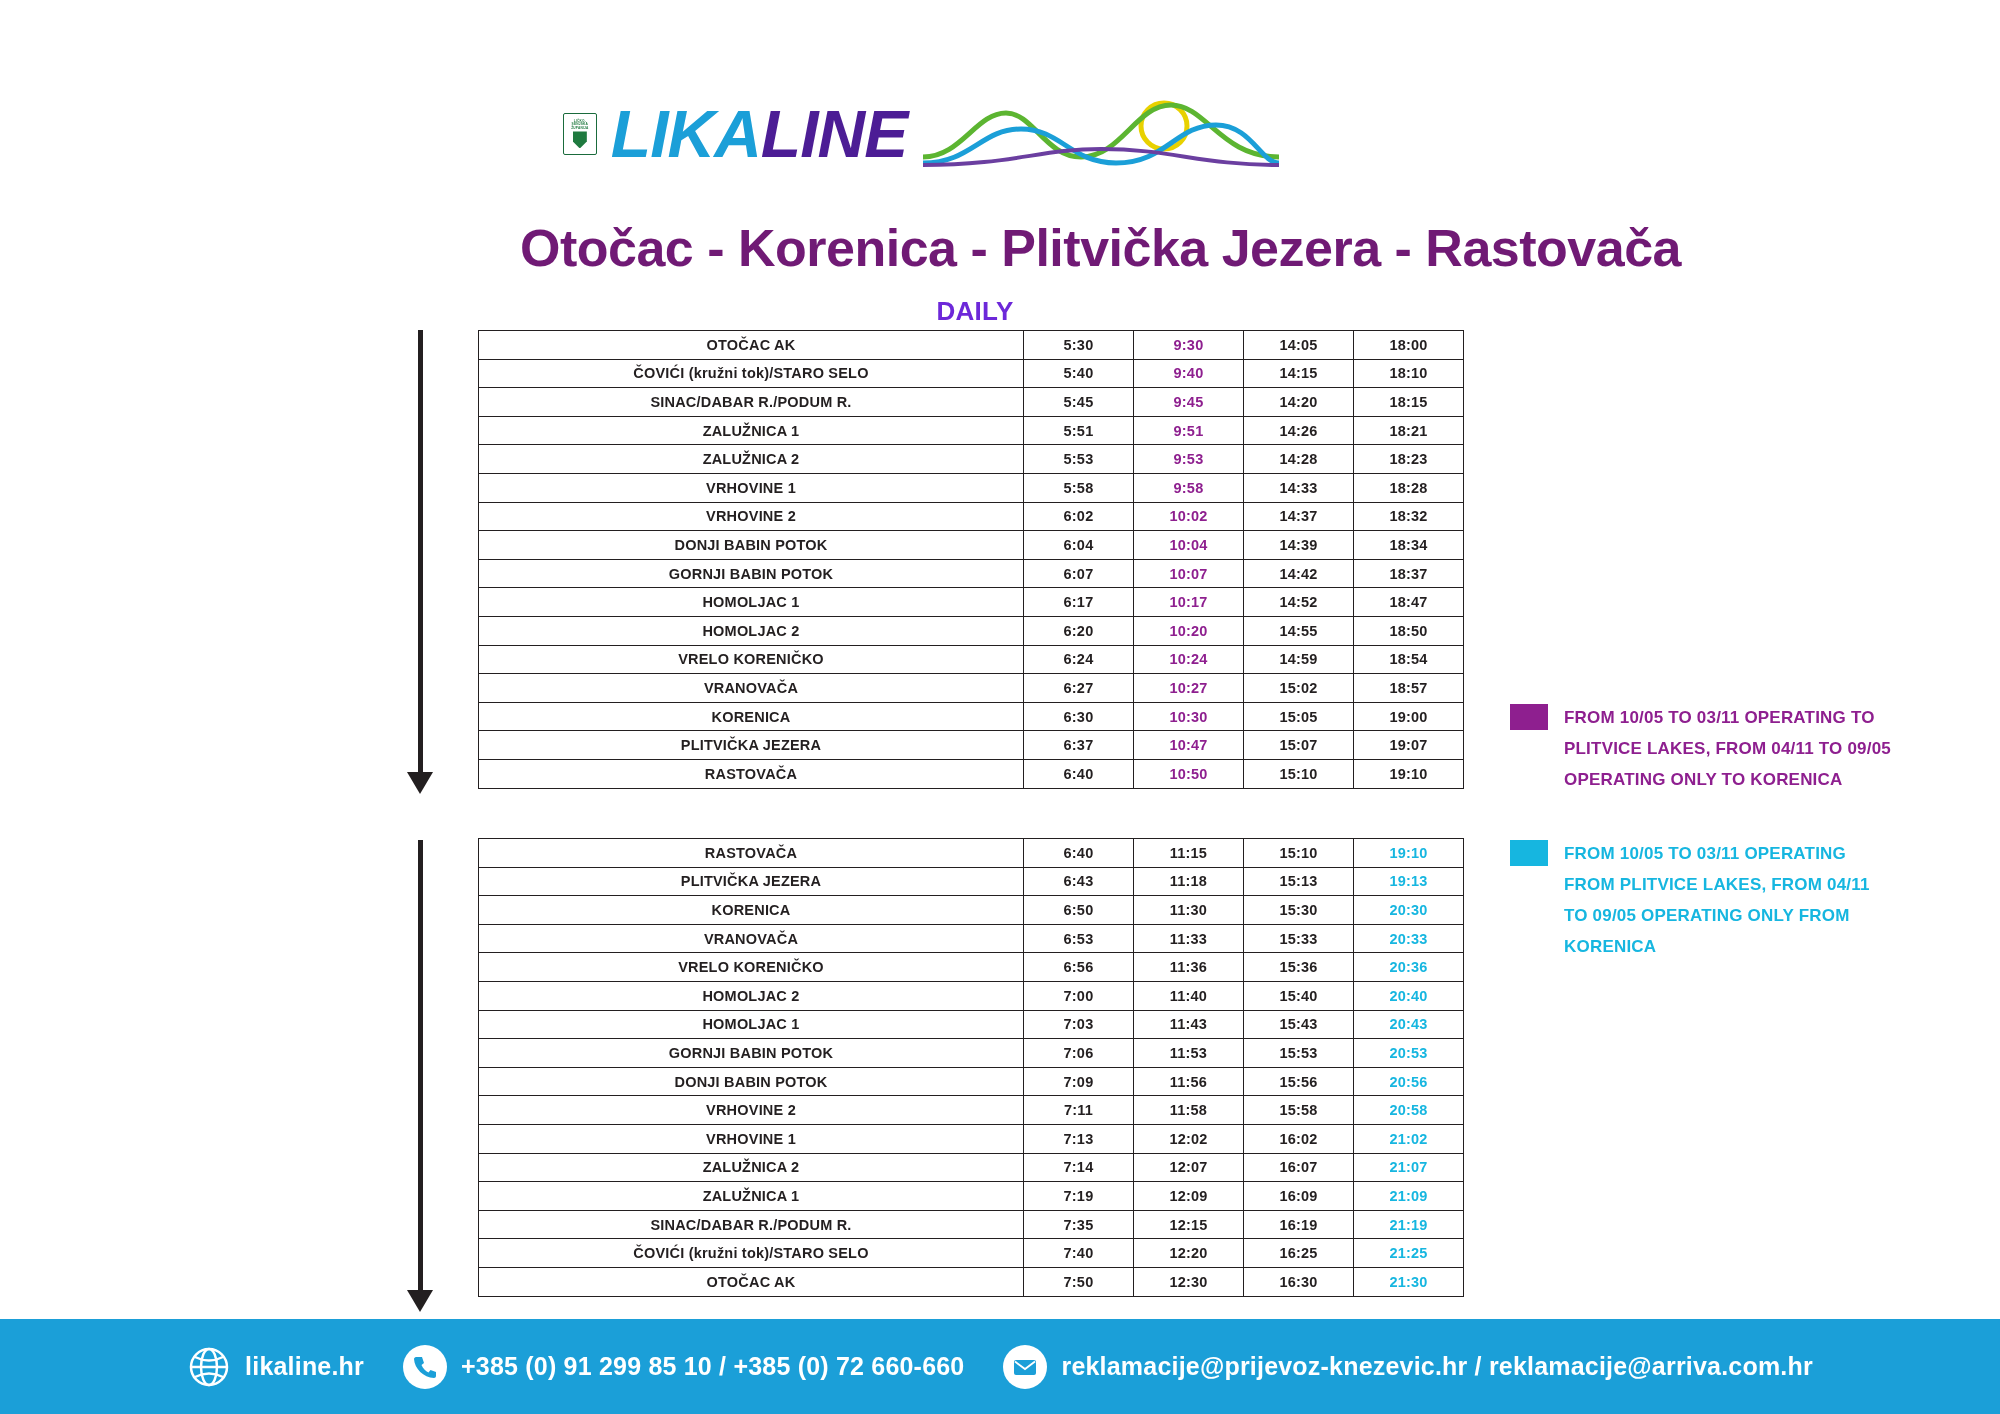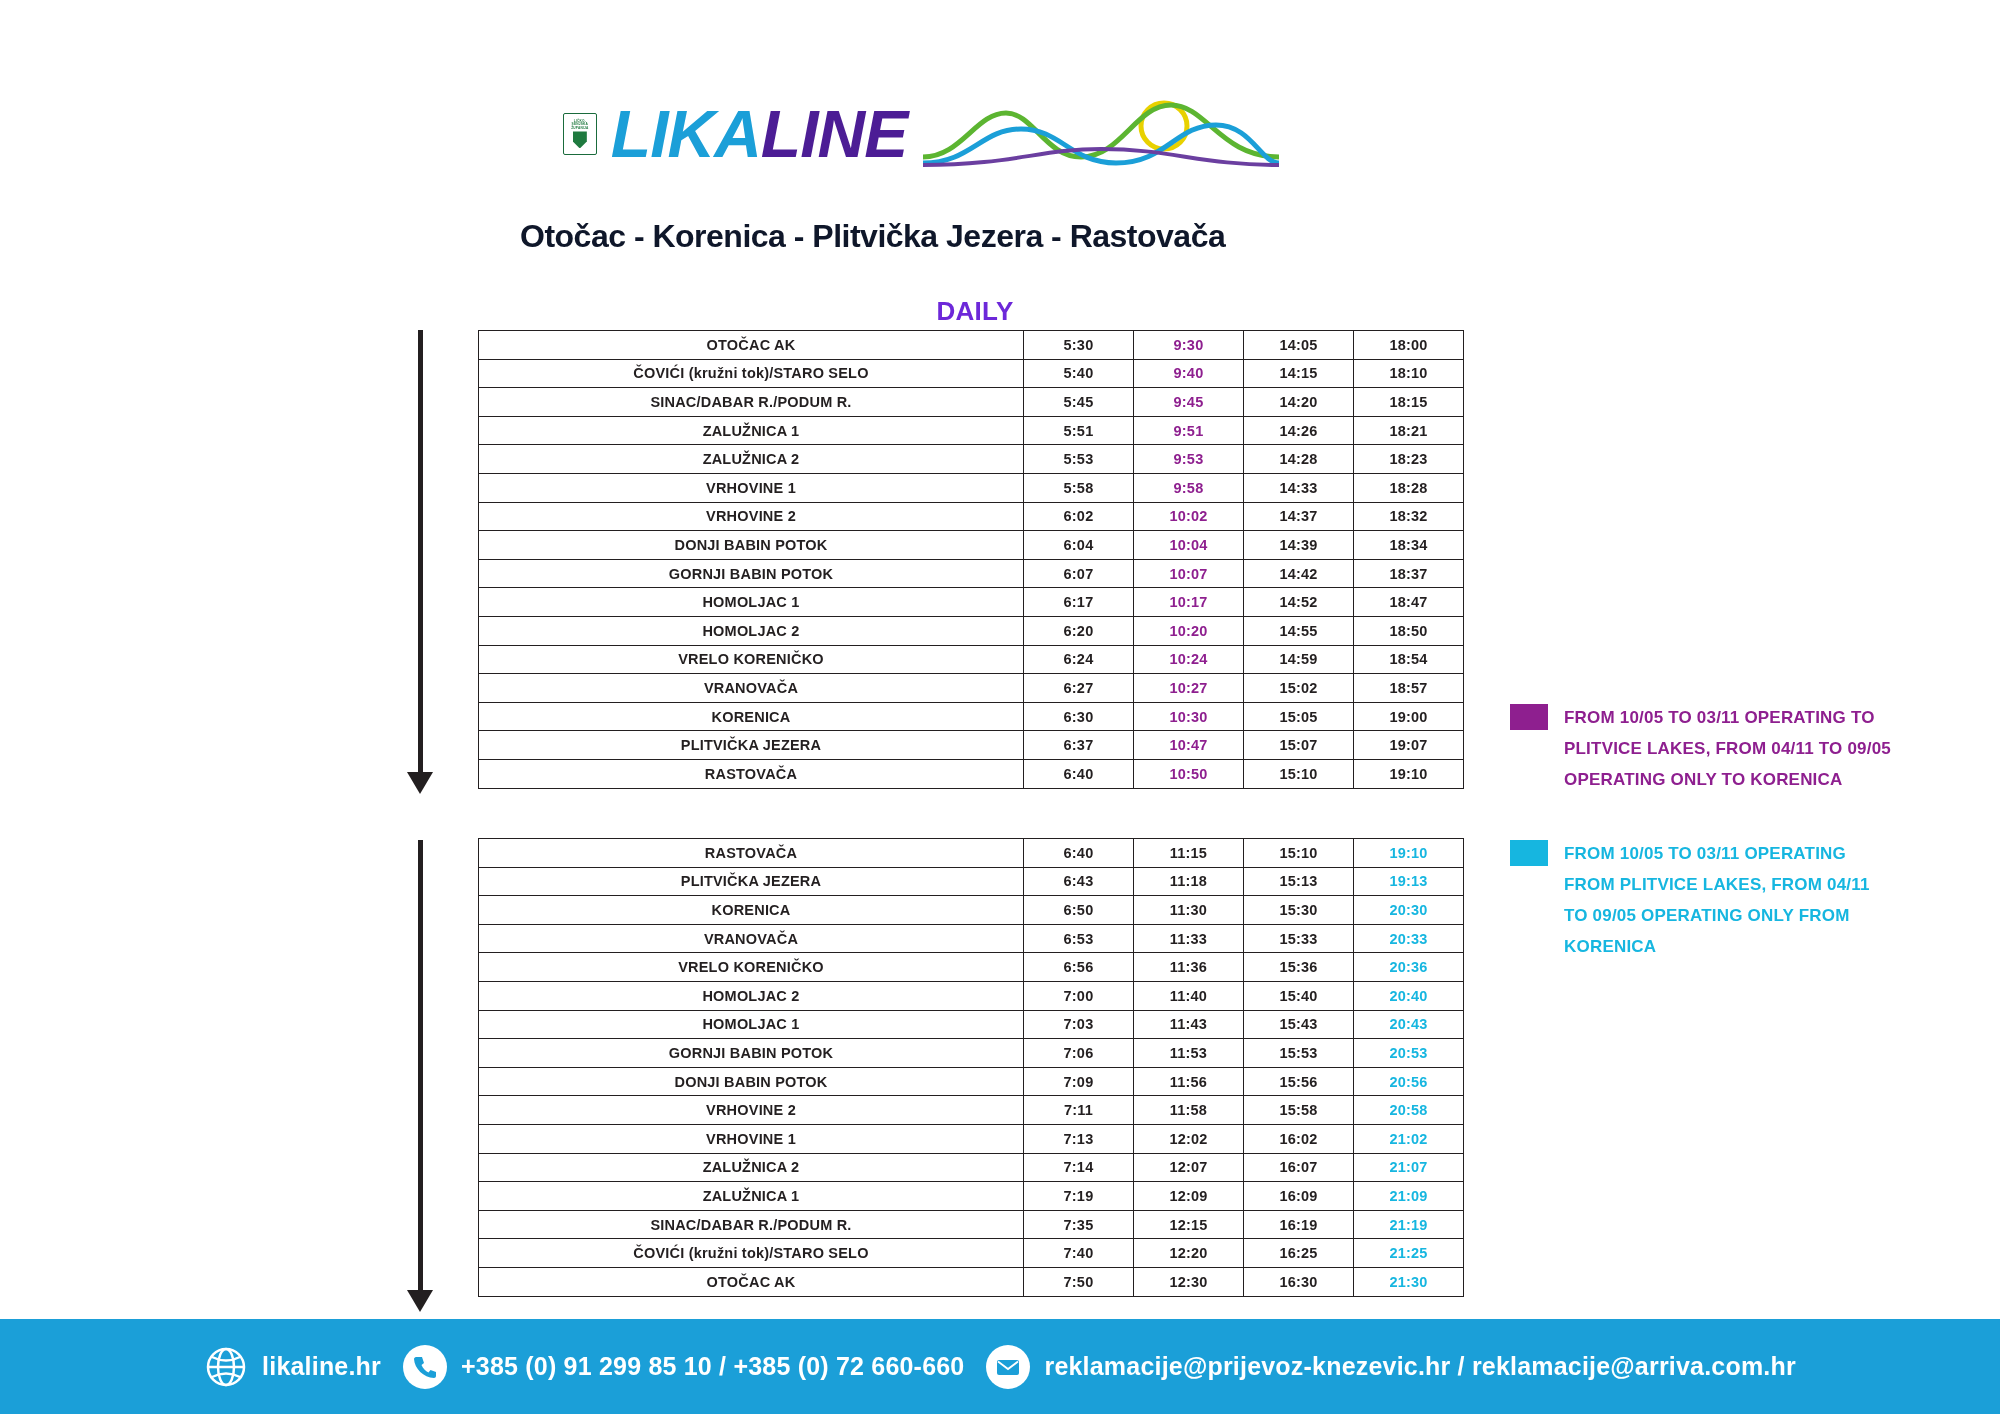--- a/index.html
+++ b/index.html
@@ -57,22 +57,22 @@
   .line-label {
     position: absolute;
     top: 215px; left: 140px;
     font-size: 54px; font-weight: bold;
     color: #1b8fc4;
     letter-spacing: -.5px;
   }
   .route-title {
     position: absolute;
     top: 218px; left: 520px; width: 1400px;
-    font-size: 32px; font-weight: bold;
-    color: #0f172a;
+    font-size: 52px; font-weight: bold;
+    color: #701a75;
     letter-spacing: -.5px;
     white-space: nowrap;
   }
   .daily {
     position: absolute;
     top: 296px; left: 480px; width: 990px;
     text-align: center;
     font-size: 26px; font-weight: bold;
     color: #6d28d9;
     letter-spacing: .3px;
@@ -126,21 +126,21 @@
   .legend .txt.purple { color: #8e1f8f; }
   .legend .txt.cyan { color: #16b6e0; }
 
   
   .footer {
     position: absolute;
     left: 0; bottom: 0;
     width: 2000px; height: 95px;
     background: #1b9fd8;
     display: flex; align-items: center; justify-content: center;
-    gap: 22px;
+    gap: 39px;
     color: #ffffff;
   }
   .footer .item { display: flex; align-items: center; gap: 14px; }
   .footer .label {
     font-size: 25px; font-weight: bold; letter-spacing: .2px;
     white-space: nowrap;
   }
   .circ {
     width: 44px; height: 44px; border-radius: 50%;
     background: #ffffff;

